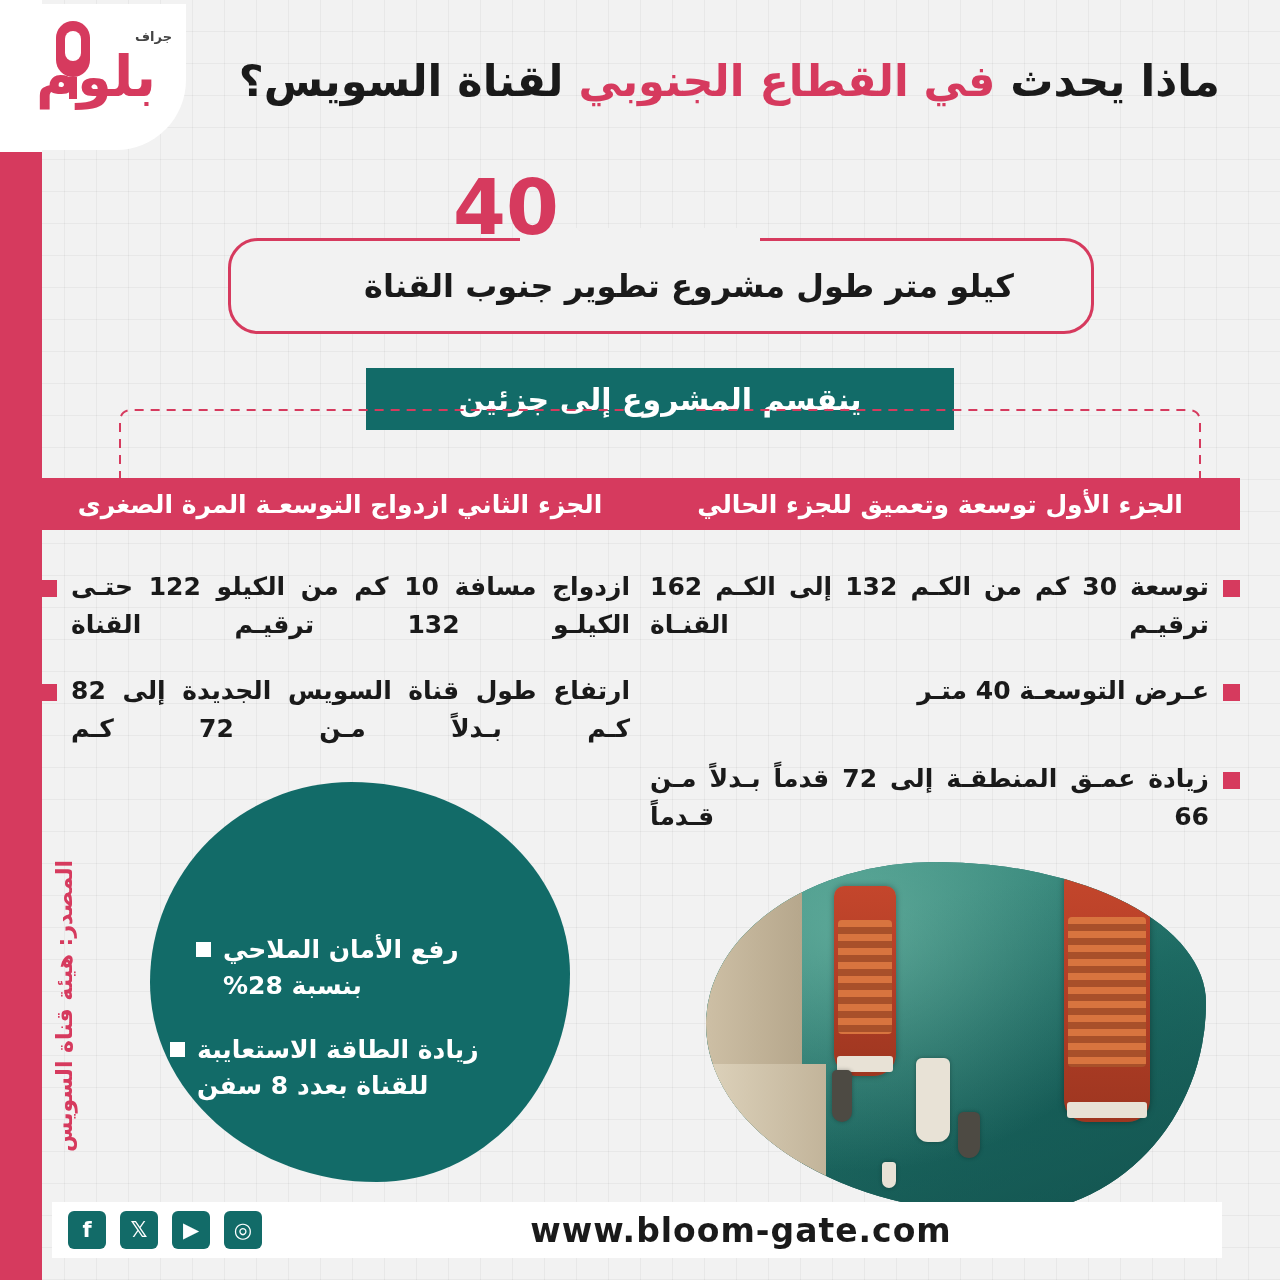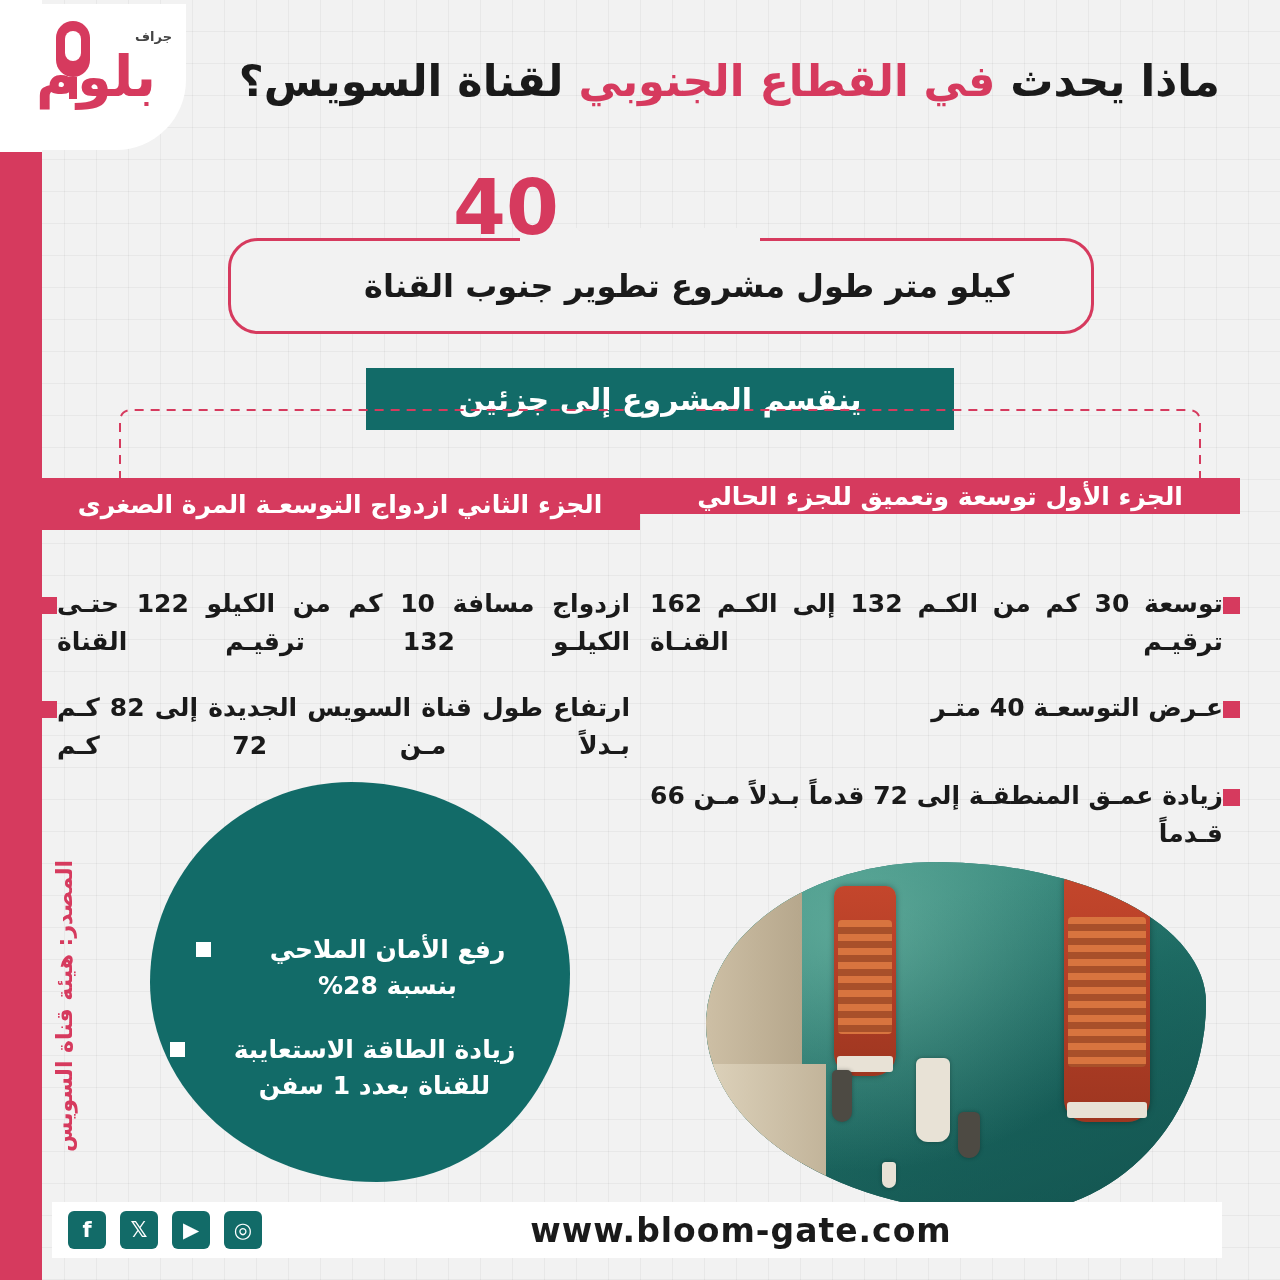--- a/index.html
+++ b/index.html
@@ -99,36 +99,36 @@
   .banner {
     position: absolute; left: 366px; top: 368px; width: 588px; height: 62px;
     background: #126b68;
     display: flex; align-items: center; justify-content: center;
     color: #ffffff; font-size: 30px; font-weight: 700;
   }
 
   
   .connector { position: absolute; left: 110px; top: 400px; width: 1100px; height: 90px; }
   .head-right {
-    position: absolute; right: 40px; top: 478px; width: 600px; height: 36px;
+    position: absolute; right: 40px; top: 478px; width: 600px; height: 52px;
     background: #d63a5e; color: #fff;
     display: flex; align-items: center; justify-content: center;
     font-size: 25px; font-weight: 700; 
   }
   .head-left {
     position: absolute; left: 40px; top: 478px; width: 600px; height: 52px;
     background: #d63a5e; color: #fff;
     display: flex; align-items: center; justify-content: center;
     font-size: 25px; font-weight: 700; text-align: center;
   }
 
   
   .bullet-row {
     position: absolute; display: flex; flex-direction: row; align-items: flex-start;
-    margin-top: 17px;
+    gap: 14px;
   }
   .sq {
     width: 17px; height: 17px; background: #d63a5e; margin-top: 12px; flex: 0 0 auto;
   }
   .bullet-text {
     font-size: 25px; font-weight: 700; color: #1a1a1a; line-height: 1.5;
     text-align: justify; text-align-last: justify;
   }
   .col-right { right: 40px; width: 590px; }
   .col-left  { left: 40px;  width: 590px; }
@@ -139,23 +139,23 @@
     background: #126b68;
     border-radius: 48% 52% 46% 54% / 50% 48% 52% 50%;
   }
   .blob-title {
     position: absolute; left: 202px; top: 852px; width: 316px; height: 56px;
     border: 2px solid #ffffff;
     display: flex; align-items: center; justify-content: center;
     color: #ffffff; font-size: 30px; font-weight: 700;
   }
   .blob-item {
-    position: absolute; display: flex; flex-direction: row; gap: 28px;
+    position: absolute; display: flex; flex-direction: row; gap: 12px;
     color: #ffffff; font-size: 25px; font-weight: 700; line-height: 1.45;
-    text-align: center;
+    text-align: left;
   }
   .sq-w { width: 15px; height: 15px; background: #ffffff; margin-top: 10px; flex: 0 0 auto; }
 
   
   .photo {
     position: absolute; left: 706px; top: 862px; width: 500px; height: 352px;
     border-radius: 46% 54% 40% 60% / 46% 40% 60% 54%;
     overflow: hidden;
     background: linear-gradient(170deg, #2a7f78 0%, #1c6b66 40%, #16514f 100%);
   }
@@ -277,21 +277,21 @@
     <span class="bullet-text">ارتفاع طول قناة السويس الجديدة إلى 82 كـم بـدلاً مـن 72 كـم</span>
   </div>
 
   <div class="blob"></div>
   <div class="blob-item" style="left:196px; top:932px; width:340px; flex-direction: row-reverse;">
     <span class="sq-w"></span>
     <span>رفع الأمان الملاحي بنسبة 28%</span>
   </div>
   <div class="blob-item" style="left:170px; top:1032px; width:366px; flex-direction: row-reverse;">
     <span class="sq-w"></span>
-    <span>زيادة الطاقة الاستعايبة للقناة بعدد 1 سفن</span>
+    <span>زيادة الطاقة الاستعايبة للقناة بعدد 8 سفن</span>
   </div>
 
   <div class="photo">
     <div class="water"></div>
     <div class="quay"></div>
     <div class="quay2"></div>
 
     <div class="ship" style="left:128px; top:24px; width:62px; height:190px;">
       <div class="deck"></div>
       <div class="bridge"></div>

